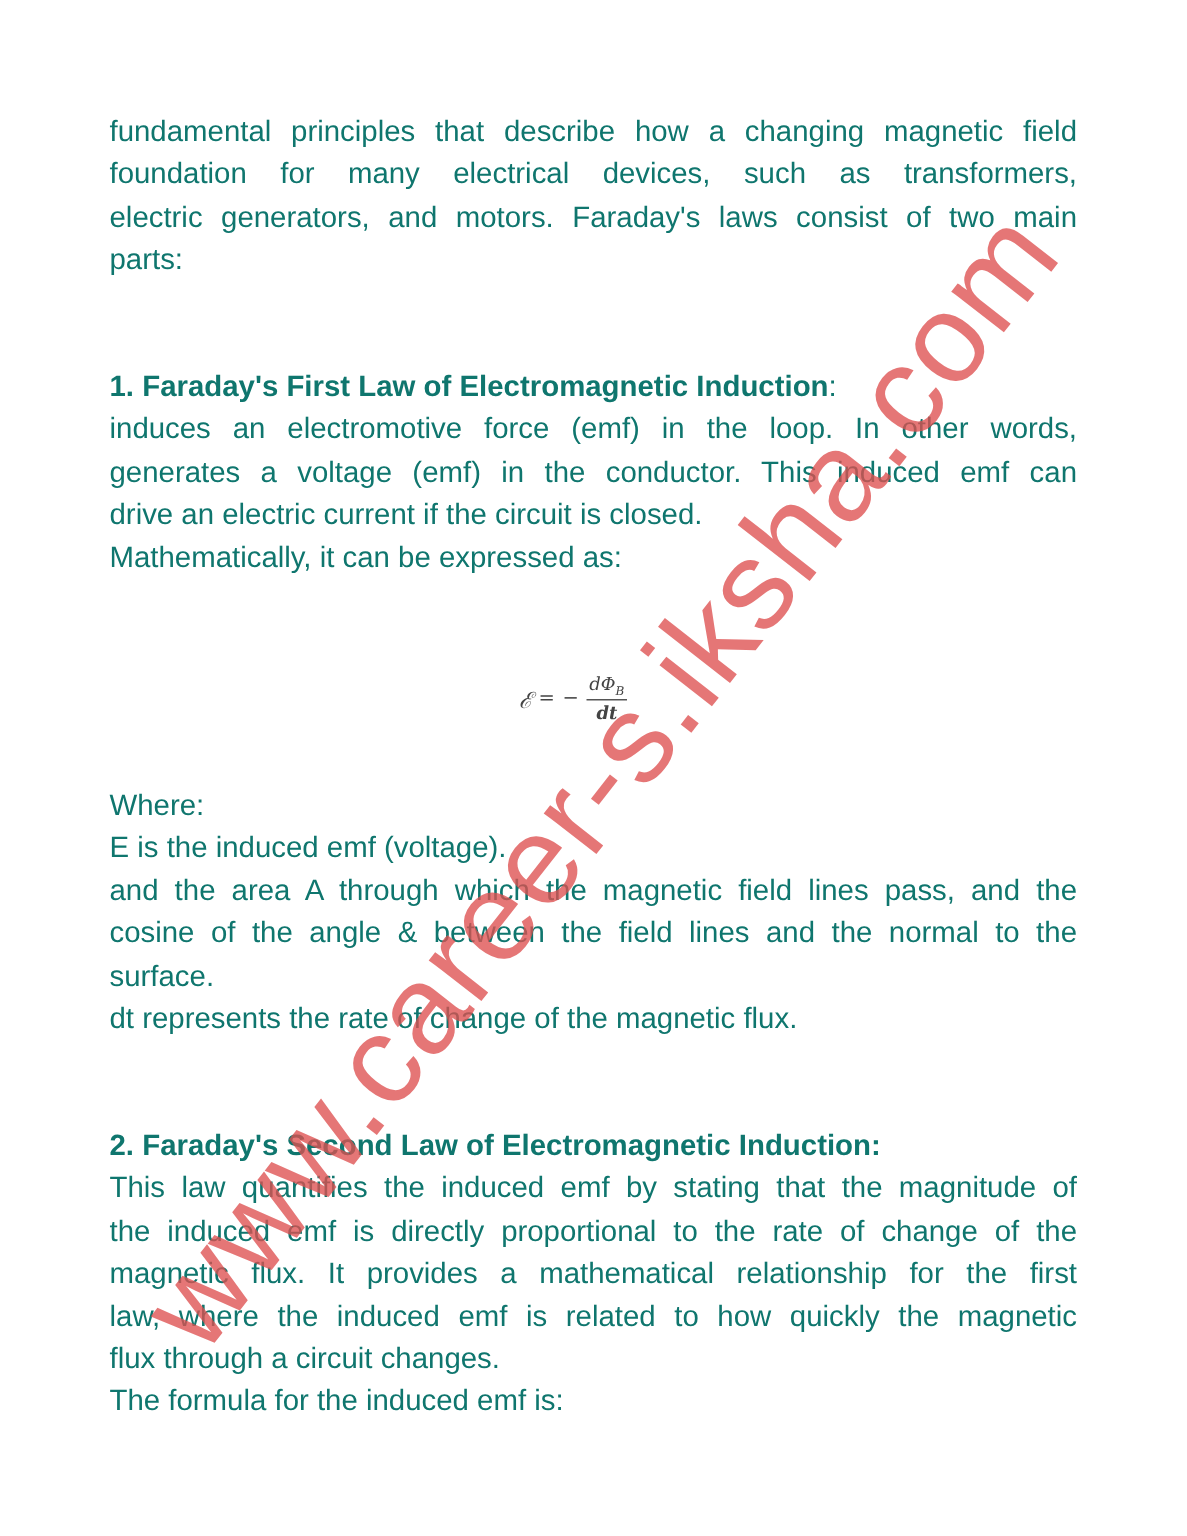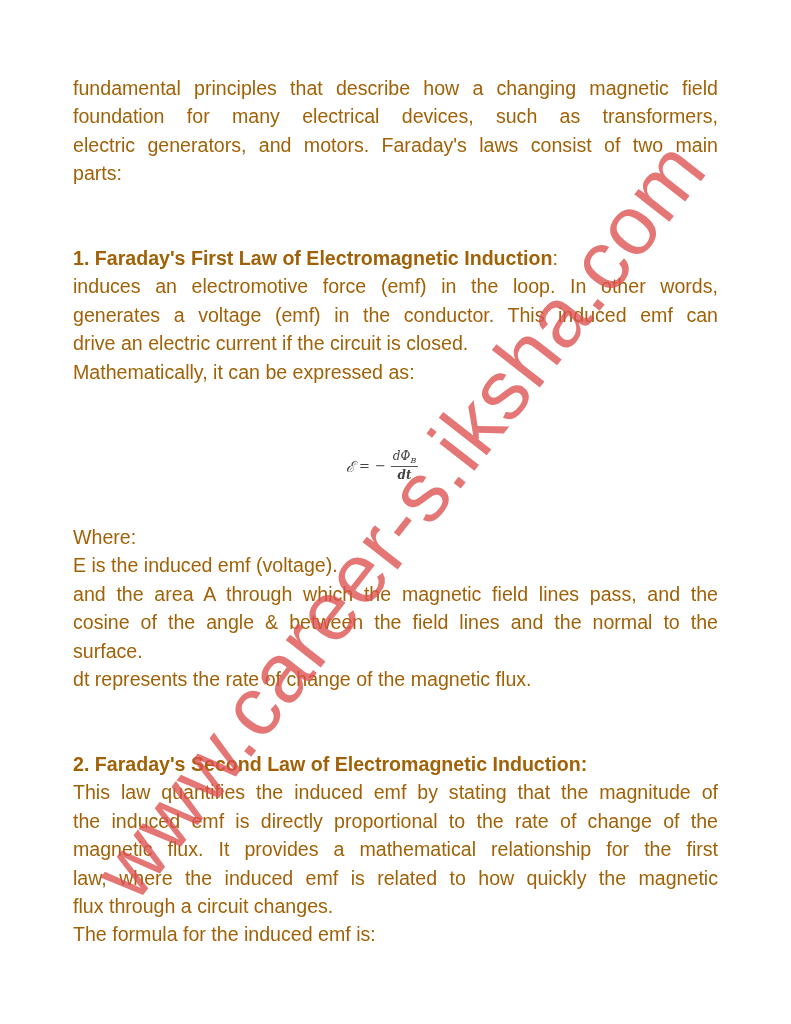--- a/index.html
+++ b/index.html
@@ -1,18 +1,18 @@
 <!DOCTYPE html>
 <html><head>
 <meta charset="utf-8">
 <style>
   html, body { margin:0; padding:0; background:#ffffff; }
   body { width:791px; height:1024px; position:relative; overflow:hidden; }
   .page { position:absolute; left:0; top:0; width:791px; height:1024px; background:#fff; }
-  .block { position:absolute; left:73px; width:645px; font-family:"Liberation Sans", sans-serif; color:#a16207; }
+  .block { position:absolute; left:73px; width:645px; font-family:"Liberation Sans", sans-serif; color:#0f766e; }
   .line { display:block; height:28.4px; line-height:28.4px; font-size:19.6px; white-space:nowrap; }
   .just { text-align:justify; text-align-last:justify; white-space:normal; overflow:hidden; }
   .left { text-align:left; }
   .bold { font-weight:bold; }
   .formula { position:absolute; left:346px; top:449px; font-family:"DejaVu Serif", serif; color:#444; font-size:14px; display:flex; align-items:center; }
   .formula .frac { display:inline-flex; flex-direction:column; align-items:center; margin-left:4px; font-style:italic; }
   .formula .num { border-bottom:1px solid #555; padding:0 2px 1px; font-size:12px;text-align:center; }
   .formula .den { font-size:12px; padding-top:1px;font-weight:bold; }
   .formula .sub { font-size:8px; vertical-align:sub; }
   .formula .sym { font-style:italic; font-size:15px; }

